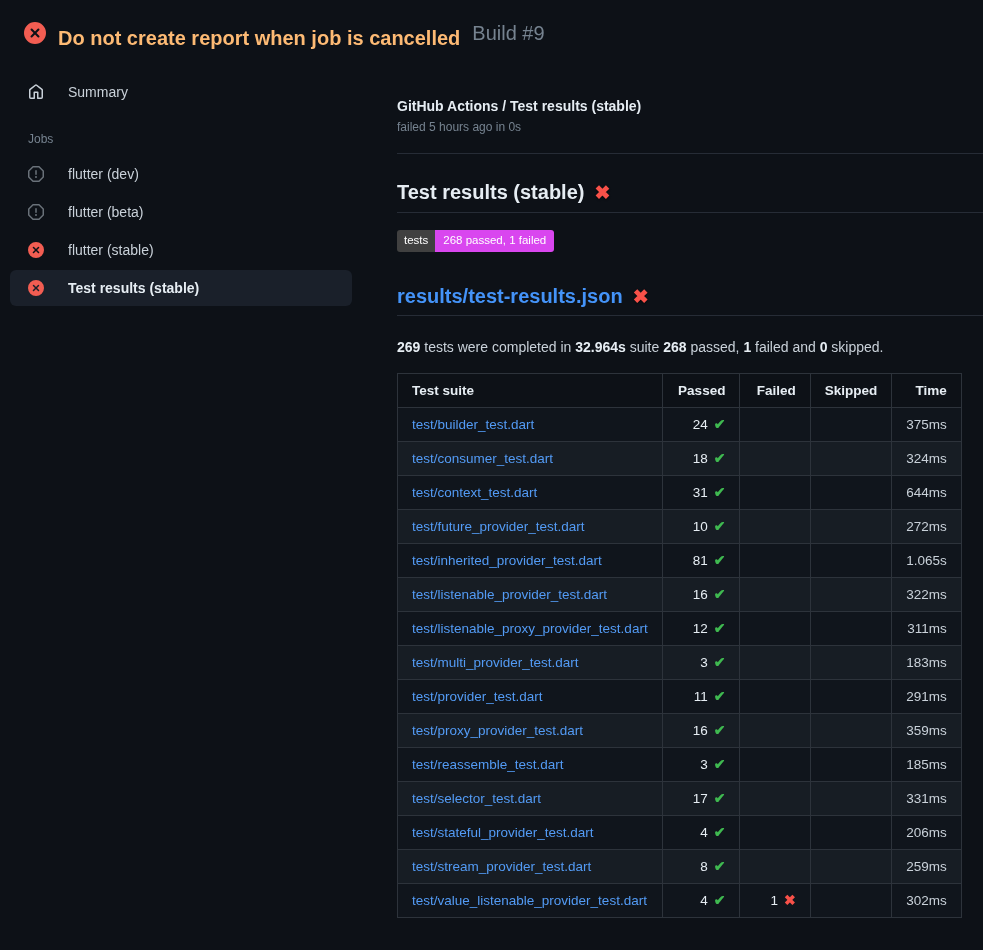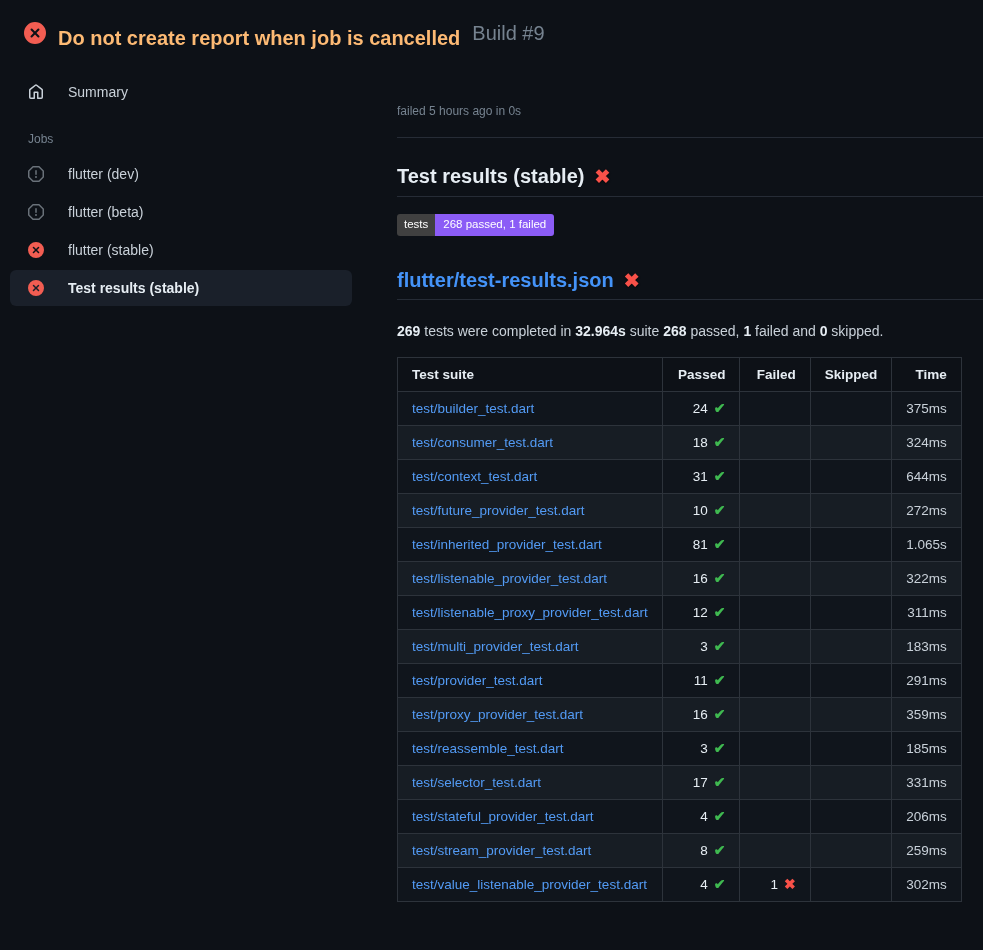--- a/index.html
+++ b/index.html
@@ -59,21 +59,21 @@
     text-shadow: 0 1px 2px rgba(0,0,0,.6);
   }
 
   .badge {
     display: inline-flex; margin-top: 17px;
     font-size: 11.5px; line-height: 1;
     border-radius: 3px; overflow: hidden;
     color: #ffffff;
   }
   .badge .badge-label { background: #404040; padding: 5px 7px; }
-  .badge .badge-value { background: #8b5cf6; padding: 5px 8px; }
+  .badge .badge-value { background: #d946ef; padding: 5px 8px; }
 
   h2.report-heading {
     margin-top: 33px;
     font-size: 20px; font-weight: 600;
     padding-bottom: 7px;
     border-bottom: 1px solid #262c36;
     display: flex; align-items: center; gap: 10px;
   }
   h2.report-heading a { color: #4493f8; }
 
@@ -163,35 +163,36 @@
       <span class="ic icon-failed">
   <svg viewBox="0 0 16 16" width="16" height="16" fill="#f25d52">
     <path fill-rule="evenodd" d="M8 16A8 8 0 1 1 8 0a8 8 0 0 1 0 16ZM6.03 4.97a.75.75 0 0 0-1.06 1.06L6.94 8 4.97 9.97a.75.75 0 1 0 1.06 1.06L8 9.06l1.97 1.97a.75.75 0 1 0 1.06-1.06L9.06 8l1.97-1.97a.75.75 0 0 0-1.06-1.06L8 6.94 6.03 4.97Z"></path>
   </svg>
 </span>
       <span>Test results (stable)</span>
     </div>
   </nav>
 
   <main class="main">
+    <div class="breadcrumb">GitHub Actions / Test results (stable)</div>
     <div class="run-status">failed 5 hours ago in 0s</div>
     <hr class="divider">
 
     <h3 class="section-heading">
       <span>Test results (stable)</span>
       <span class="heading-x">✖</span>
     </h3>
 
     <span class="badge">
       <span class="badge-label">tests</span>
       <span class="badge-value">268 passed, 1 failed</span>
     </span>
 
     <h2 class="report-heading">
-      <a href="#">flutter/test-results.json</a>
+      <a href="#">results/test-results.json</a>
       <span class="heading-x">✖</span>
     </h2>
 
     <p class="summary-line"><b>269</b><span> tests were completed in </span><b>32.964s</b><span> suite </span><b>268</b><span> passed, </span><b>1</b><span> failed and </span><b>0</b><span> skipped.</span></p>
 
     <table class="results">
       <colgroup>
         <col class="c-suite">
           <col class="c-passed">
           <col class="c-failed">

